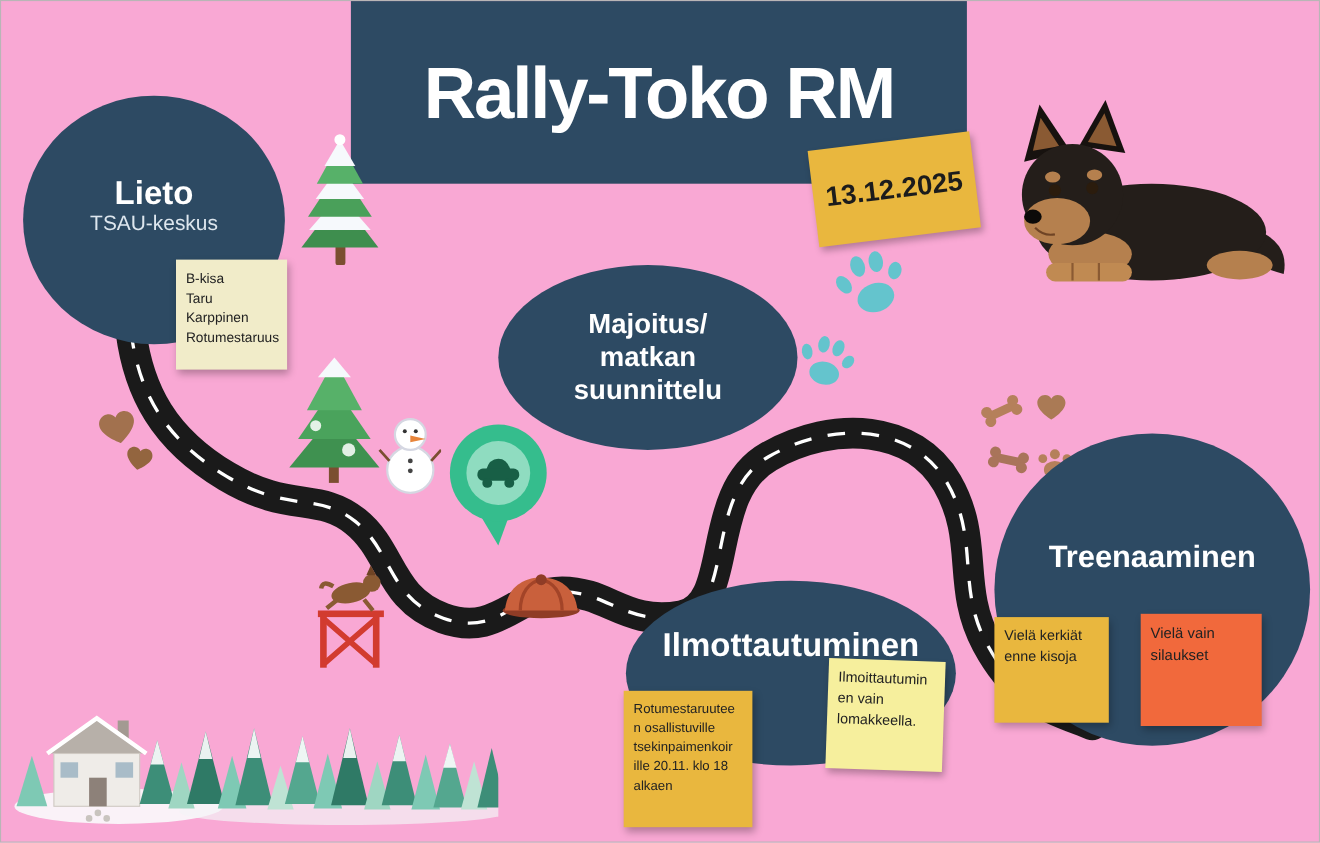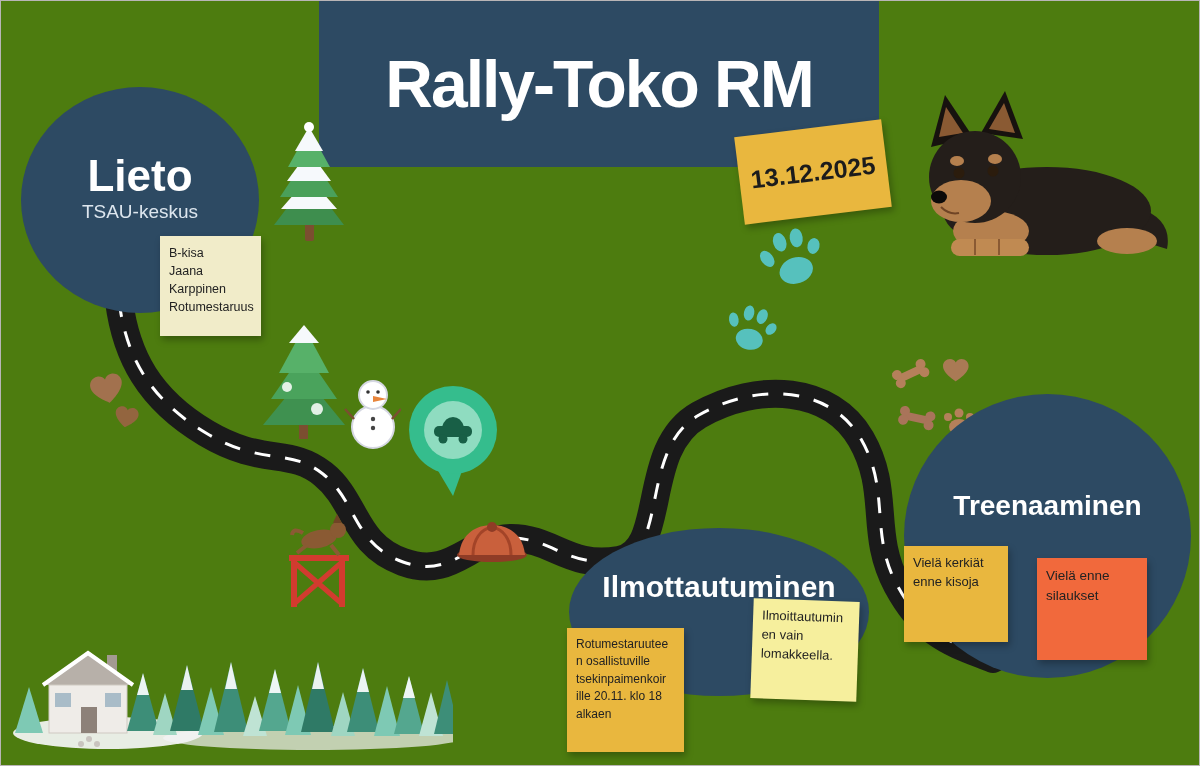--- a/index.html
+++ b/index.html
@@ -1,56 +1,56 @@
 <!DOCTYPE html>
 <html><head>
 <meta charset="utf-8">
 <style>
   html,body{margin:0;padding:0;background:#cfcccd;}
   *{box-sizing:border-box;}
   .canvas{
     position:relative;width:1200px;height:766px;margin:0 auto;
-    background:#4d7c0f;overflow:hidden;border:1px solid #b9b5b6;
+    background:#f9a8d4;overflow:hidden;border:1px solid #b9b5b6;
     font-family:"Liberation Sans",sans-serif;
   }
   .abs{position:absolute;}
   svg{display:block;}
   
   .banner{
     left:318px;top:0;width:560px;height:166px;background:#2d4a63;
     display:flex;align-items:center;justify-content:center;
   }
   .banner h1{
     margin:0;color:#fff;font-size:66px;font-weight:800;letter-spacing:-2px;
   }
   
   .node{background:#2d4a63;color:#fff;display:flex;flex-direction:column;
     align-items:center;justify-content:center;text-align:center;}
   .node-lieto{left:20px;top:86px;width:238px;height:226px;border-radius:50%;}
-  .lieto-title{font-size:44px;font-weight:800;margin-top:-26px;}
+  .lieto-title{font-size:30px;font-weight:800;margin-top:-26px;}
   .lieto-sub{font-size:19px;color:#dde6ee;}
   .node-majoitus{left:452px;top:240px;width:272px;height:168px;border-radius:50%;}
   .node-majoitus .node-label{font-size:25px;font-weight:800;line-height:1.2;white-space:pre-line;}
   .node-ilmo{left:568px;top:527px;width:300px;height:168px;border-radius:50%;justify-content:flex-start;}
   .node-ilmo .node-label{font-size:30px;font-weight:800;margin-top:42px;}
   .node-treena{left:903px;top:393px;width:287px;height:284px;border-radius:50%;justify-content:flex-start;}
   .node-treena .node-label{font-size:28px;font-weight:800;margin-top:96px;}
   
   .sticky{
     position:absolute;padding:8px 9px;font-size:13px;line-height:1.45;color:#222;
     white-space:pre-line;box-shadow:2px 4px 7px rgba(0,0,0,.28);overflow:hidden;
   }
   .note-a{left:33px;top:237px;width:107px;height:94px;background:#b9d095;}
   .note-b{left:159px;top:235px;width:101px;height:100px;background:#f1ecc9;font-size:12.5px;}
   .note-date{left:738px;top:127px;width:148px;height:88px;background:#e9b73e;
     transform:rotate(-7deg);display:flex;align-items:center;justify-content:center;
     font-size:25px;font-weight:800;color:#1c1c1c;}
   .note-reg1{left:566px;top:627px;width:117px;height:124px;background:#e9b73e;font-size:12px;}
   .note-reg2{left:751px;top:599px;width:106px;height:100px;background:#f6ef9d;transform:rotate(2deg);}
-  .note-tr1{left:903px;top:545px;width:104px;height:96px;background:#e9b73e;}
+  .note-tr1{left:903px;top:560px;width:104px;height:96px;background:#e9b73e;}
   .note-tr2{left:1036px;top:557px;width:110px;height:102px;background:#f1693c;font-size:13.5px;}
 </style>
 </head>
 <body>
 
 <div class="canvas">
 
   <svg class="abs" style="left:0;top:0" width="1200" height="766" viewBox="0 0 1200 766">
     <path d="M 118 300 C 125 355 148 398 205 432 C 262 466 288 446 322 473 C 356 500 352 543 402 561 C 452 579 468 537 510 537 C 552 537 568 568 618 559 C 668 550 638 448 698 414 C 758 380 830 386 860 438 C 890 490 868 532 896 584 C 924 636 952 642 992 658" fill="none" stroke="#1a1a1a" stroke-width="28" stroke-linecap="round"></path>
     <path d="M 118 300 C 125 355 148 398 205 432 C 262 466 288 446 322 473 C 356 500 352 543 402 561 C 452 579 468 537 510 537 C 552 537 568 568 618 559 C 668 550 638 448 698 414 C 758 380 830 386 860 438 C 890 490 868 532 896 584 C 924 636 952 642 992 658" fill="none" stroke="#ffffff" stroke-width="3" stroke-dasharray="16 15"></path>
@@ -124,21 +124,21 @@
     <circle cx="80" cy="84" r="5.5" fill="#2b1c0d"></circle>
       <circle cx="114" cy="82" r="5.5" fill="#2b1c0d"></circle>
   </svg>
 
   <div class="abs node node-lieto">
     <div class="lieto-title">Lieto</div>
     <div class="lieto-sub">TSAU-keskus</div>
   </div>
 
   <div class="sticky note-b">B-kisa
-Jaana
+Taru
 Karppinen
 Rotumestaruus</div>
 
   <svg class="abs" style="left:267px;top:116px" width="82" height="128" viewBox="0 0 82 128">
     <rect x="37" y="104" width="9" height="20" rx="2" fill="#7b4e30"></rect>
     <polygon points="6,108 76,108 41,62" fill="#3e8e4e"></polygon>
     <polygon points="13,92 69,92 41,60" fill="#f6f9fc"></polygon>
     <polygon points="12,80 70,80 41,36" fill="#4aa05a"></polygon>
     <polygon points="19,64 63,64 41,34" fill="#f6f9fc"></polygon>
     <polygon points="20,50 62,50 41,12" fill="#57b169"></polygon>
@@ -159,20 +159,25 @@
       <circle cx="24" cy="24" r="14" fill="#fff" stroke="#d5d7e2" stroke-width="2"></circle>
       <circle cx="19" cy="21" r="1.8" fill="#333"></circle>
         <circle cx="29" cy="21" r="1.8" fill="#333"></circle>
       <polygon points="24,25 38,28 24,31" fill="#e8853b"></polygon>
       <circle cx="24" cy="48" r="2.2" fill="#444"></circle>
         <circle cx="24" cy="57" r="2.2" fill="#444"></circle>
       <path d="M5,48 L-4,38 M43,48 L52,38" stroke="#7b4e30" stroke-width="2.5"></path>
     </g>
   </svg>
 
+  <div class="abs node node-majoitus">
+    <div class="node-label">Majoitus/
+matkan
+suunnittelu</div>
+  </div>
 
   <svg class="abs" style="left:403px;top:383px" width="98" height="115" viewBox="0 0 98 115">
     <polygon points="30,80 49,112 62,76" fill="#35bd8d"></polygon>
     <circle cx="49" cy="46" r="44" fill="#35bd8d"></circle>
     <circle cx="49" cy="46" r="29" fill="#8fdcc0"></circle>
     <g fill="#185f46">
       <path d="M38,43 Q41,33 49,33 Q57,33 60,43 Z"></path>
       <rect x="30" y="42" width="38" height="11" rx="5"></rect>
       <circle cx="39" cy="55" r="4.5"></circle>
         <circle cx="59" cy="55" r="4.5"></circle>
@@ -258,16 +263,16 @@
 alkaen</div>
   <div class="sticky note-reg2">Ilmoittautumin
 en vain
 lomakkeella.</div>
 
   <div class="abs node node-treena">
     <div class="node-label">Treenaaminen</div>
   </div>
   <div class="sticky note-tr1">Vielä kerkiät
 enne kisoja</div>
-  <div class="sticky note-tr2">Vielä enne
+  <div class="sticky note-tr2">Vielä vain
 silaukset</div>
 
 </div>
 
 </body></html>

